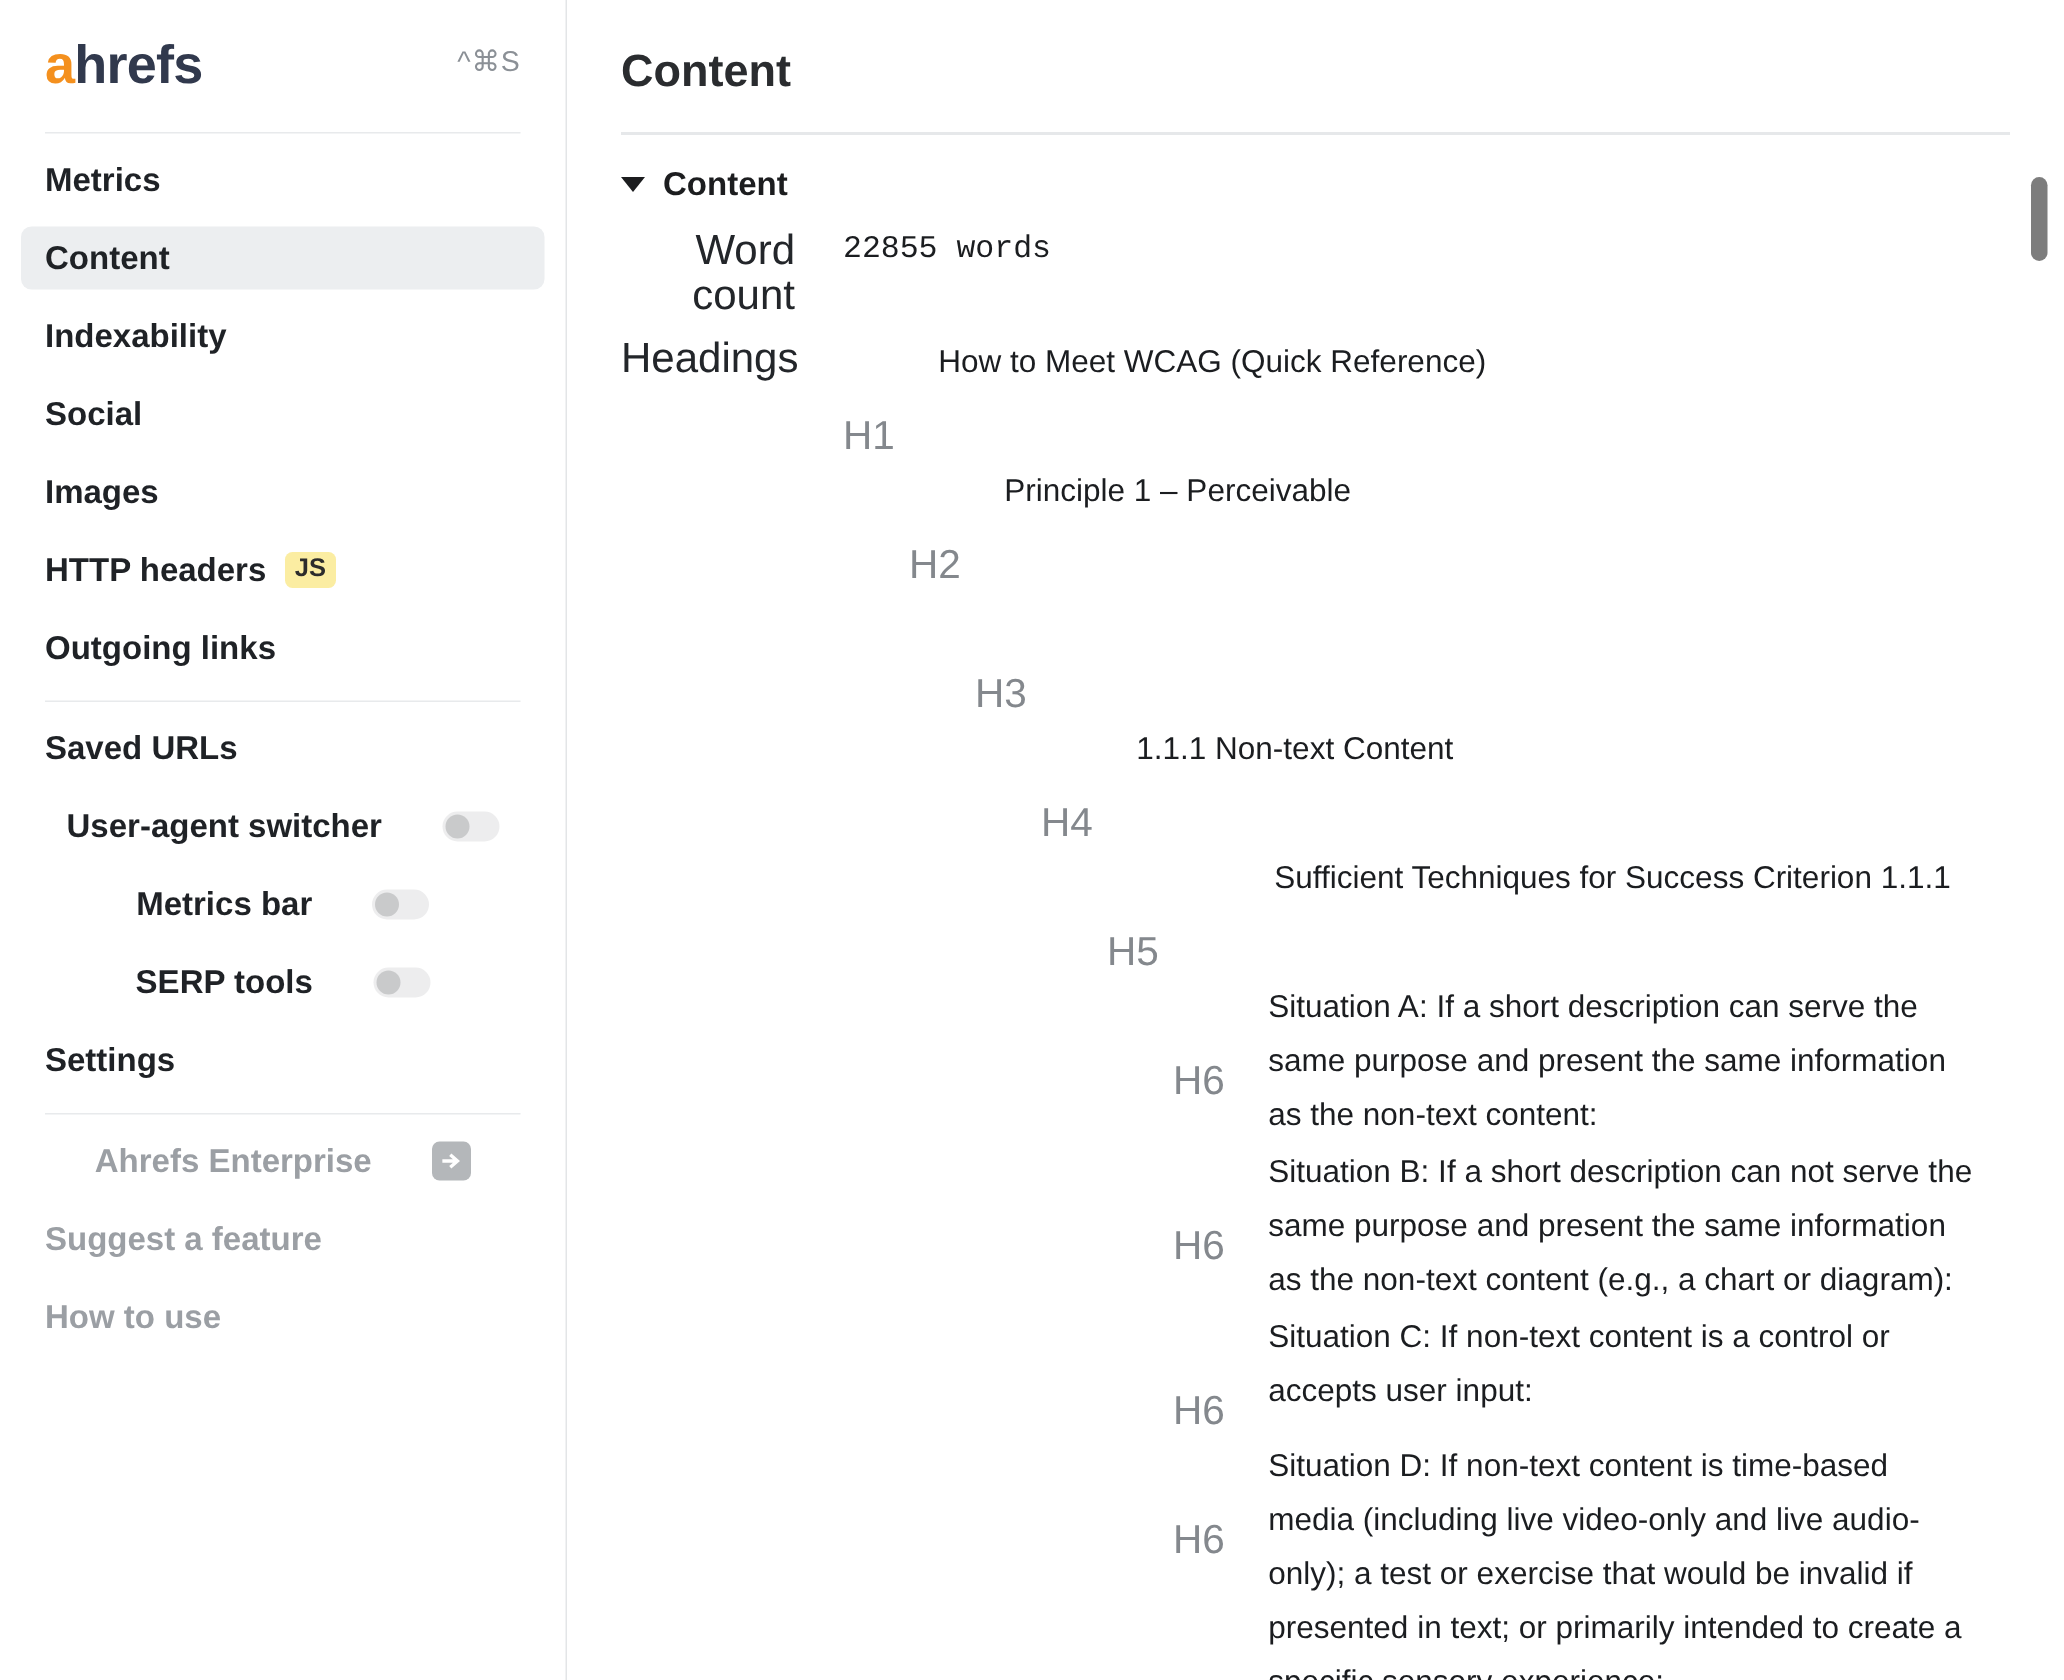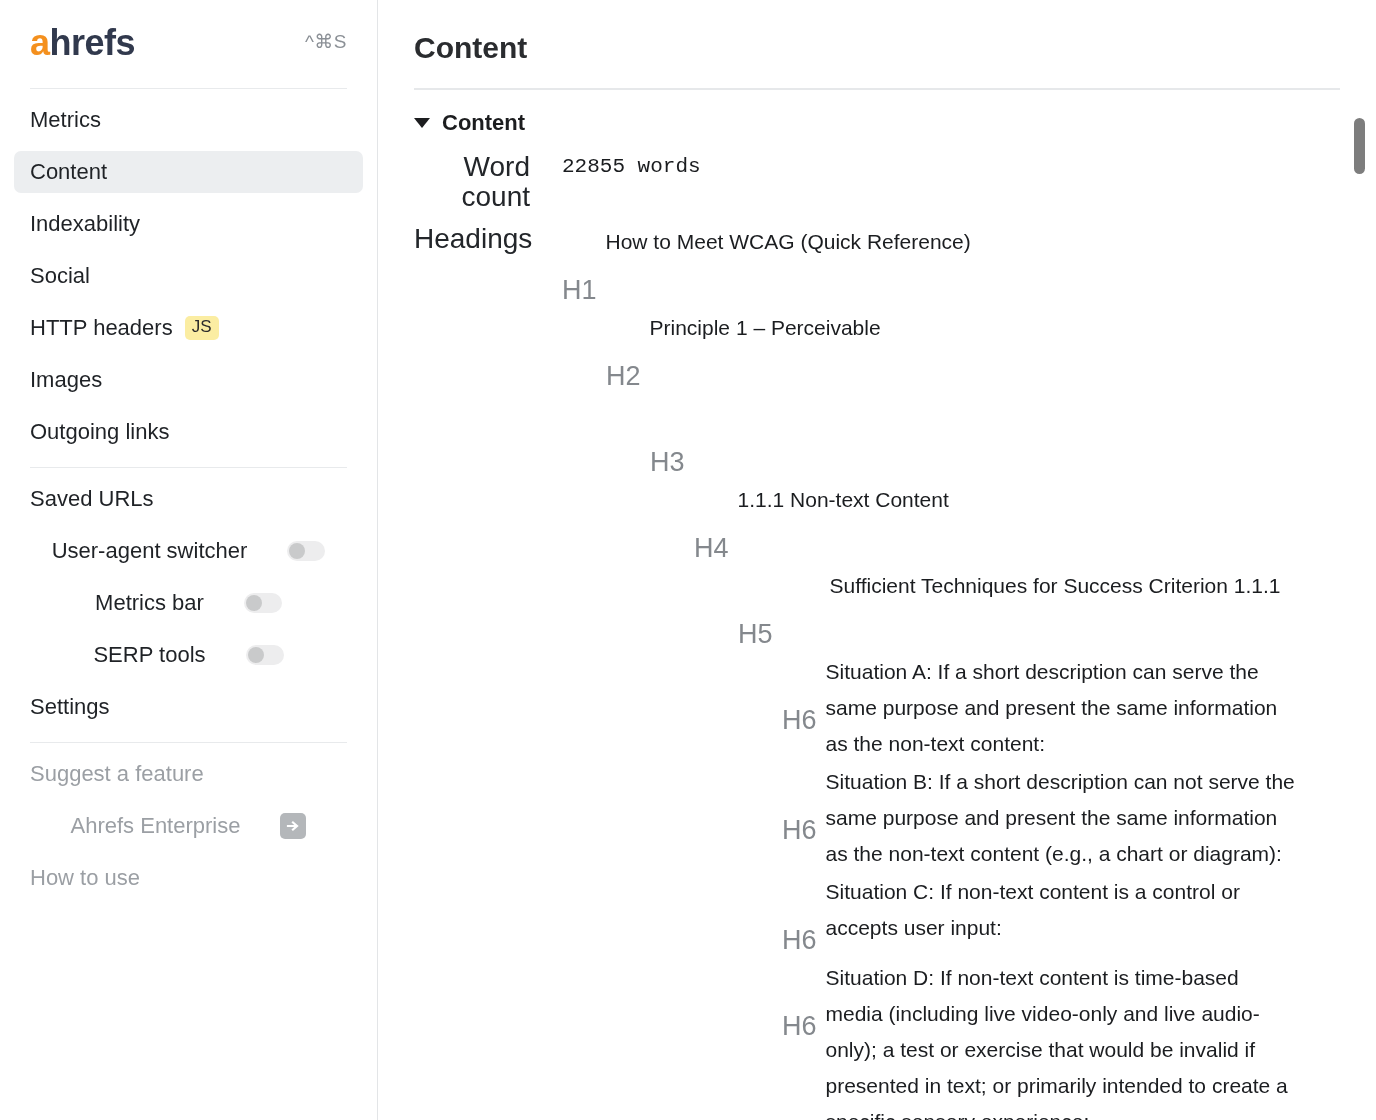--- a/index.html
+++ b/index.html
@@ -68,20 +68,21 @@
     display: flex;
     align-items: center;
     height: 42px;
     padding: 0 16px;
     border-radius: 7px;
     font-size: 22px;
     color: #1f2226;
     cursor: pointer;
     margin-bottom: 10px;
     white-space: nowrap;
+    font-weight: bold;
   }
   .nav-item.active { background: #eceef0; }
   .nav-item.muted { color: #9b9fa4; }
   .nav-item.with-right { justify-content: center; gap: 40px; }
 
   .badge-js {
     display: inline-block;
     background: #fbeda2;
     color: #2c2c2c;
     font-size: 17px;
@@ -198,20 +199,21 @@
     padding-right: 9px;
     flex: 0 0 auto;
     white-space: nowrap;
     margin-top: 48px;
   }
   .h-text {
     color: #1b1d20;
     font-size: 21px;
     line-height: 36px;
     max-width: 475px;
+    margin-left: 20px;
   }
 
   
   .scrollbar-track {
     position: absolute;
     right: 10px;
     top: 0;
     width: 14px;
     height: 1120px;
   }
@@ -247,25 +249,25 @@
       <div class="nav-item active">
         <span>Content</span>
       </div>
       <div class="nav-item">
         <span>Indexability</span>
       </div>
       <div class="nav-item">
         <span>Social</span>
       </div>
       <div class="nav-item">
+        <span>Images</span>
+      </div>
+      <div class="nav-item">
         <span>HTTP headers</span>
         <span class="badge-js">JS</span>
-      </div>
-      <div class="nav-item">
-        <span>Images</span>
       </div>
       <div class="nav-item">
         <span>Outgoing links</span>
       </div>
     </nav>
 
     <div class="sb-divider"></div>
 
     <nav class="nav-group">
       <div class="nav-item">
@@ -290,32 +292,32 @@
           </span>
       </div>
       <div class="nav-item">
         <span>Settings</span>
       </div>
     </nav>
 
     <div class="sb-divider"></div>
 
     <nav class="nav-group">
-      <div class="nav-item muted">
-        <span>Suggest a feature</span>
-      </div>
       <div class="nav-item muted with-right">
         <span>Ahrefs Enterprise</span>
         <span class="ext-icon">
           <svg width="16" height="16" viewBox="0 0 16 16" aria-hidden="true">
             <path d="M3 8 h7 M8 4.5 L12 8 L8 11.5" fill="none" stroke="#ffffff" stroke-width="2.2" stroke-linecap="square" stroke-linejoin="miter"></path>
           </svg>
         </span>
       </div>
       <div class="nav-item muted">
+        <span>Suggest a feature</span>
+      </div>
+      <div class="nav-item muted">
         <span>How to use</span>
       </div>
     </nav>
 
   </aside>
 
   <section class="main">
     <div class="main-inner">
 
       <h1 class="page-title">Content</h1>

